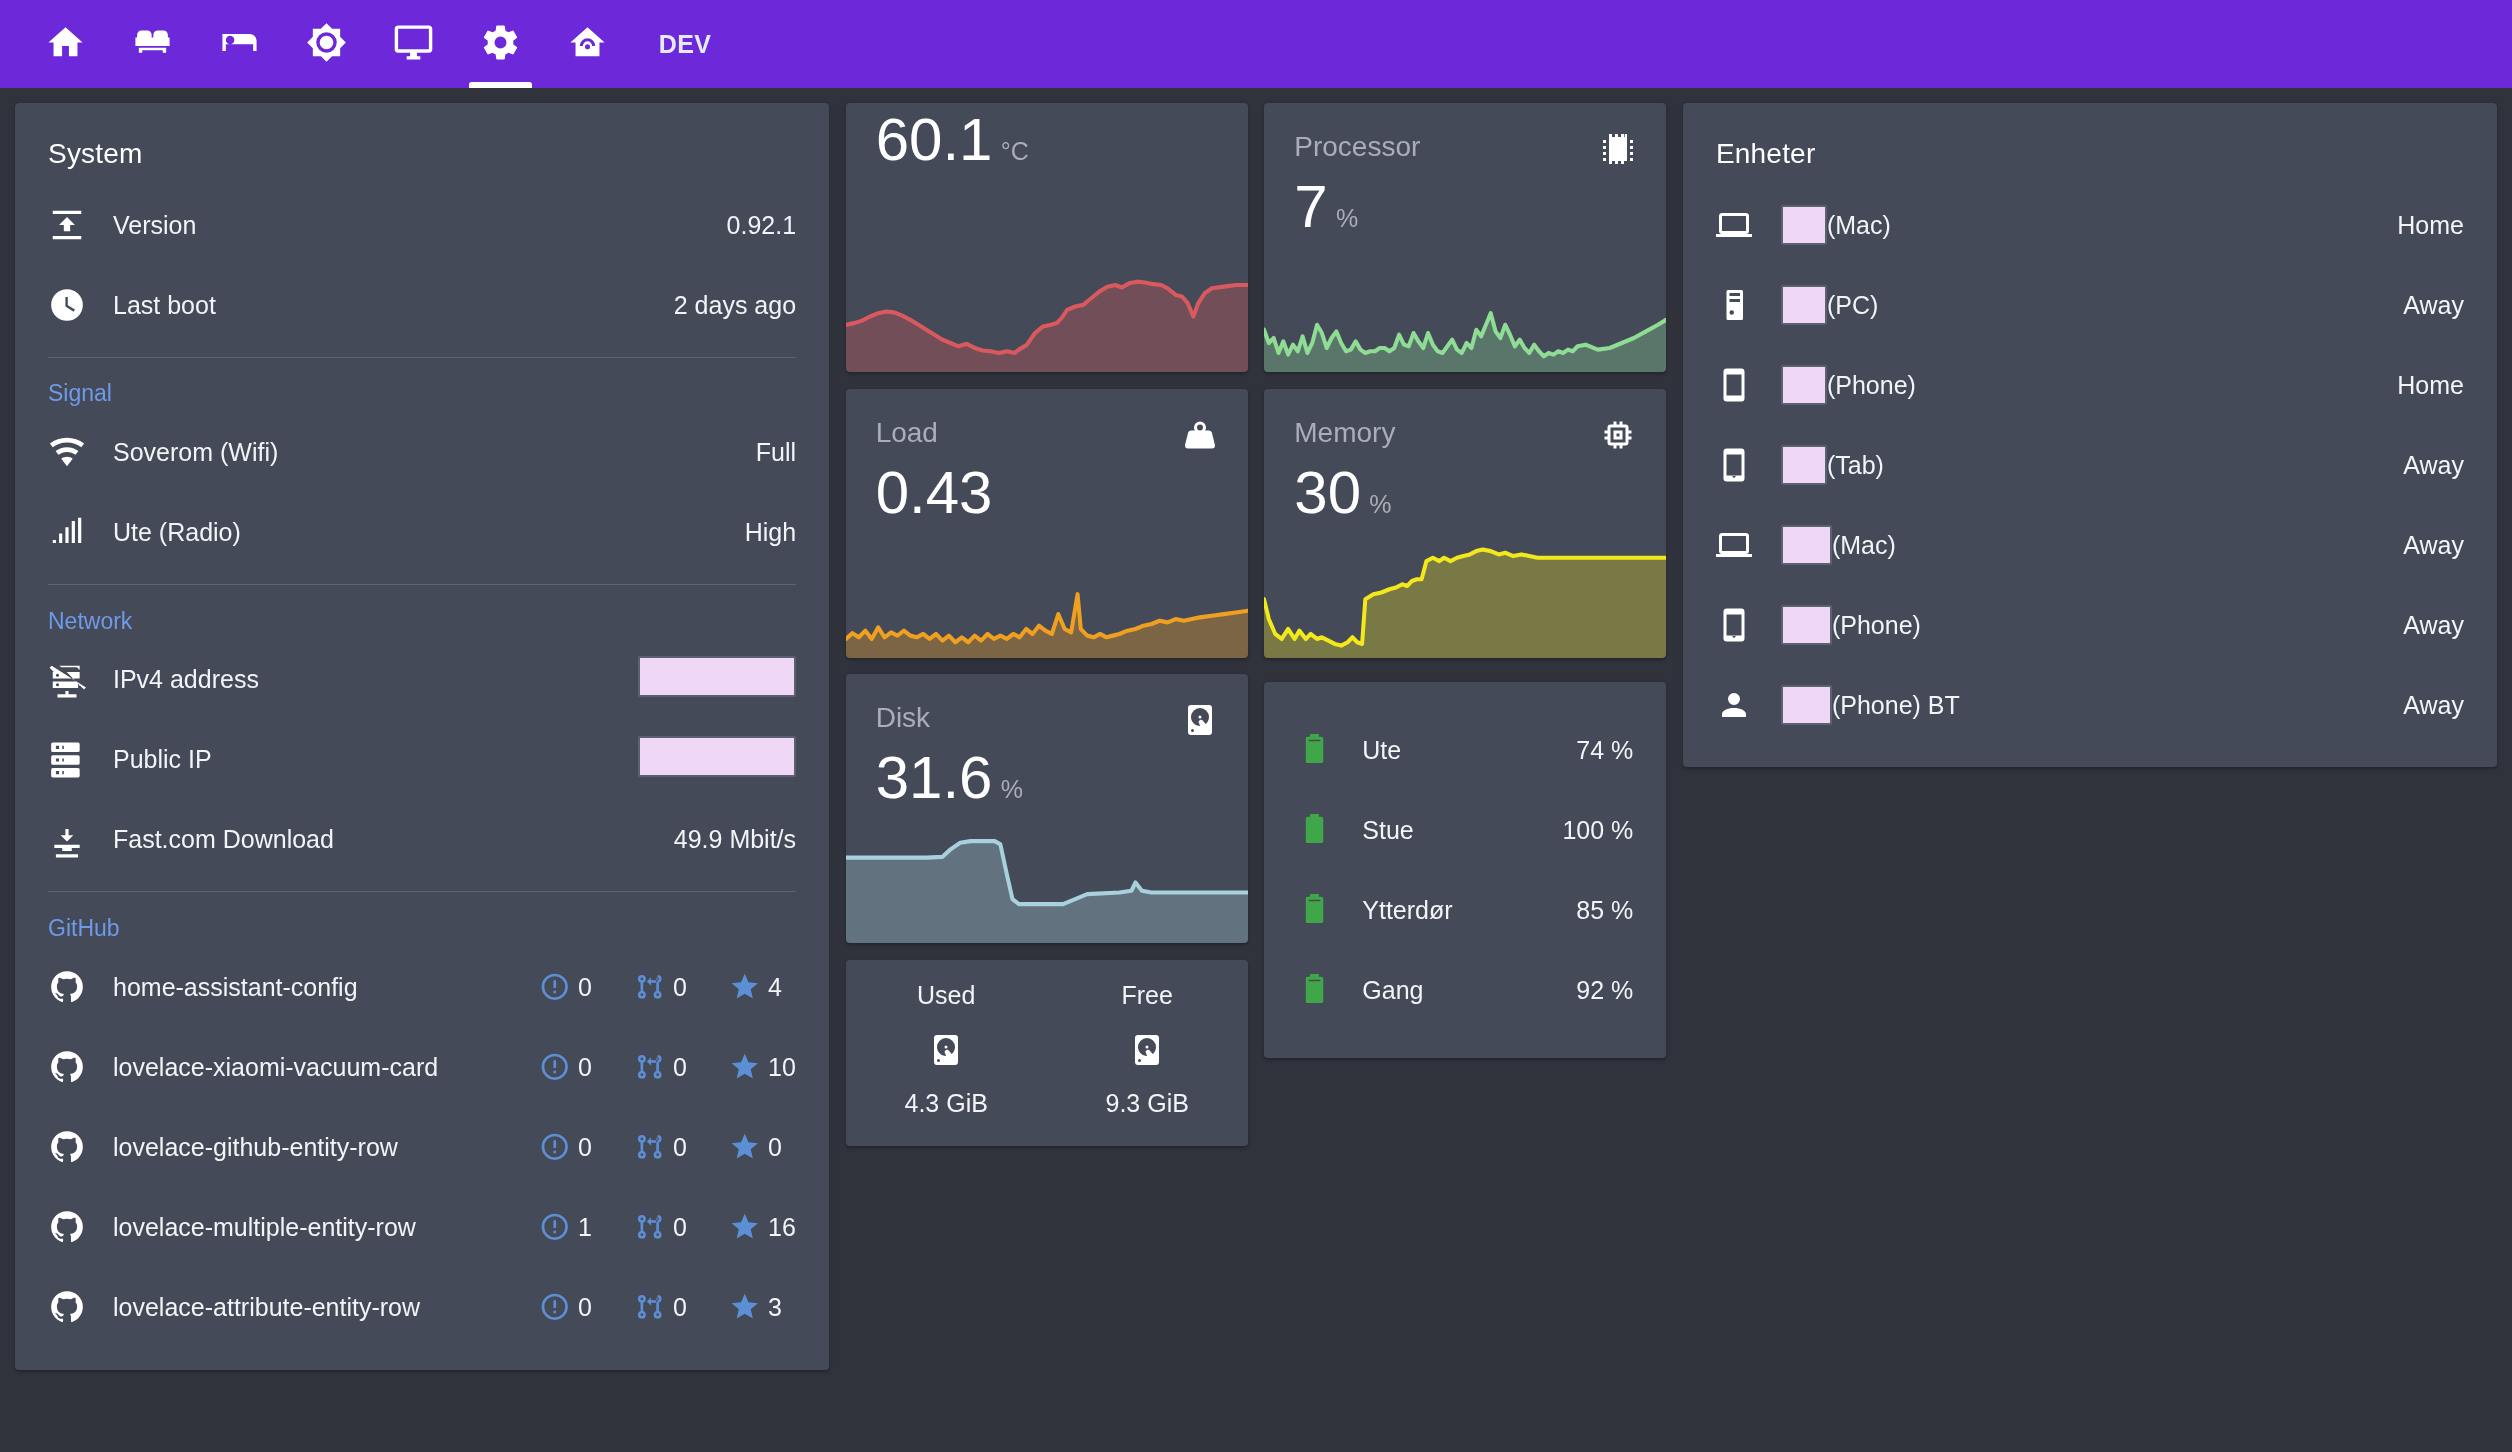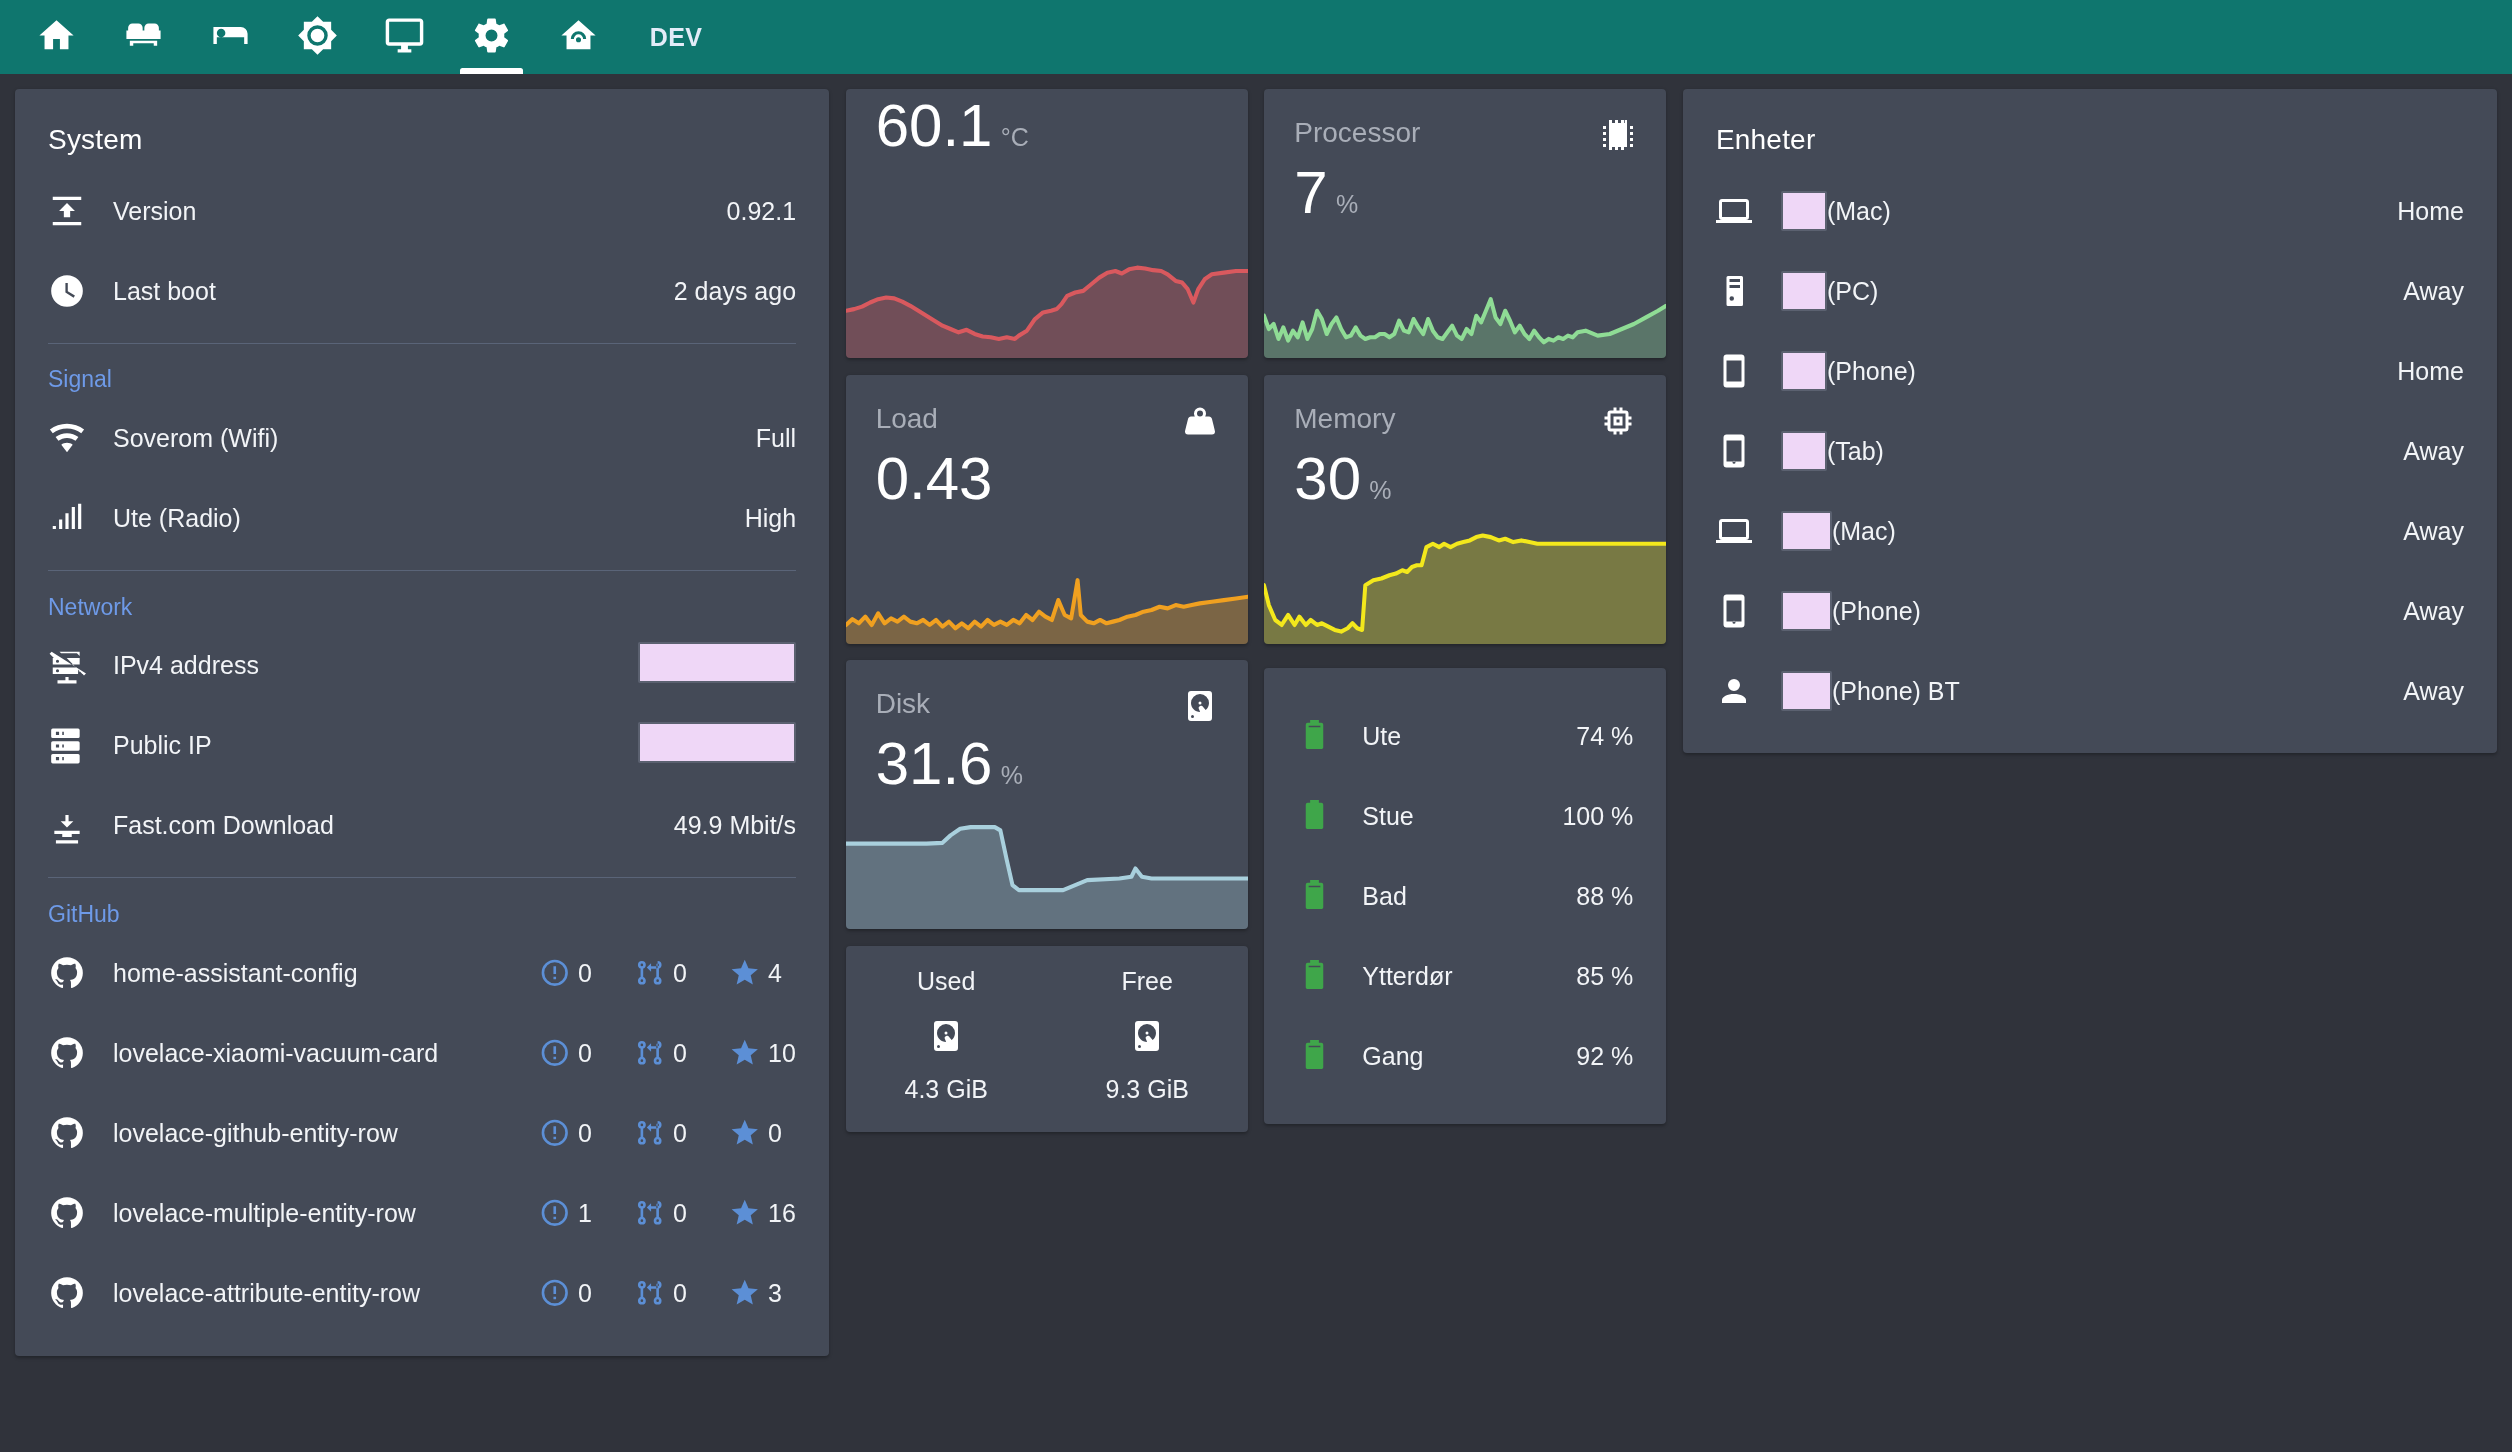--- a/index.html
+++ b/index.html
@@ -5,25 +5,25 @@
   * { box-sizing: border-box; margin: 0; padding: 0; }
   html, body {
     width: 2512px; height: 1453px;
     background: #30333b;
     font-family: "Liberation Sans", sans-serif;
     overflow: hidden;
   }
 
   
   #topbar {
-    height: 74px;
-    background: #0f766e;
+    height: 88px;
+    background: #6d28d9;
     display: flex;
     align-items: stretch;
-    padding-left: 13px;
+    padding-left: 22px;
   }
   .tab {
     width: 87px;
     display: flex; align-items: center; justify-content: center;
     position: relative;
     cursor: pointer;
   }
   .tab svg { width: 41px; height: 41px; fill: #ffffff; }
   .tab.text-tab { width: 108px; }
   .tab .dev-label {
@@ -594,29 +594,20 @@
         </span>
         <span class="label">Stue</span>
         <span class="value">100 %</span>
       </div>
       <div class="bat-row">
         <span class="ic">
           <svg viewBox="0 0 24 24">
               <path d="M16.67,4H15V2H9V4H7.33A1.33,1.33 0 0,0 6,5.33V20.67C6,21.4 6.6,22 7.33,22H16.67C17.4,22 18,21.4 18,20.67V5.33C18,4.6 17.4,4 16.67,4M16,7H8V6H16V7Z"></path>
             </svg>
         </span>
-        <span class="label">Bad</span>
-        <span class="value">88 %</span>
-      </div>
-      <div class="bat-row">
-        <span class="ic">
-          <svg viewBox="0 0 24 24">
-              <path d="M16.67,4H15V2H9V4H7.33A1.33,1.33 0 0,0 6,5.33V20.67C6,21.4 6.6,22 7.33,22H16.67C17.4,22 18,21.4 18,20.67V5.33C18,4.6 17.4,4 16.67,4M16,7H8V6H16V7Z"></path>
-            </svg>
-        </span>
         <span class="label">Ytterdør</span>
         <span class="value">85 %</span>
       </div>
       <div class="bat-row">
         <span class="ic">
           <svg viewBox="0 0 24 24">
               <path d="M16.67,4H15V2H9V4H7.33A1.33,1.33 0 0,0 6,5.33V20.67C6,21.4 6.6,22 7.33,22H16.67C17.4,22 18,21.4 18,20.67V5.33C18,4.6 17.4,4 16.67,4M16,7H8V6H16V7Z"></path>
             </svg>
         </span>
         <span class="label">Gang</span>

